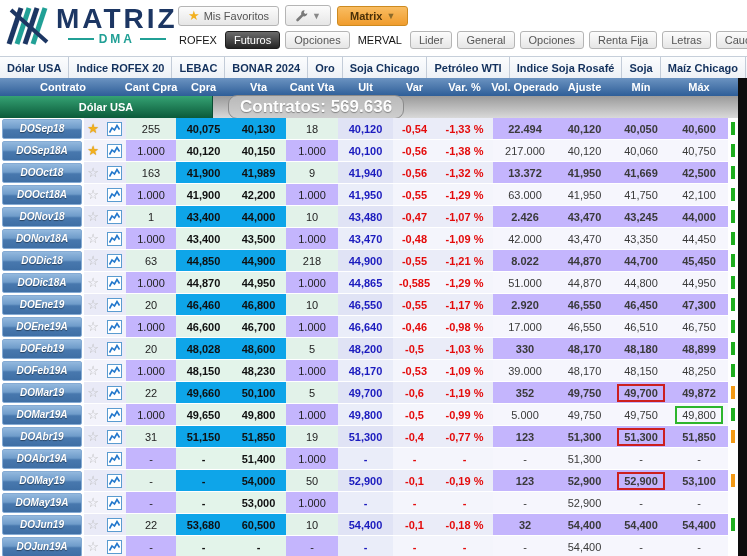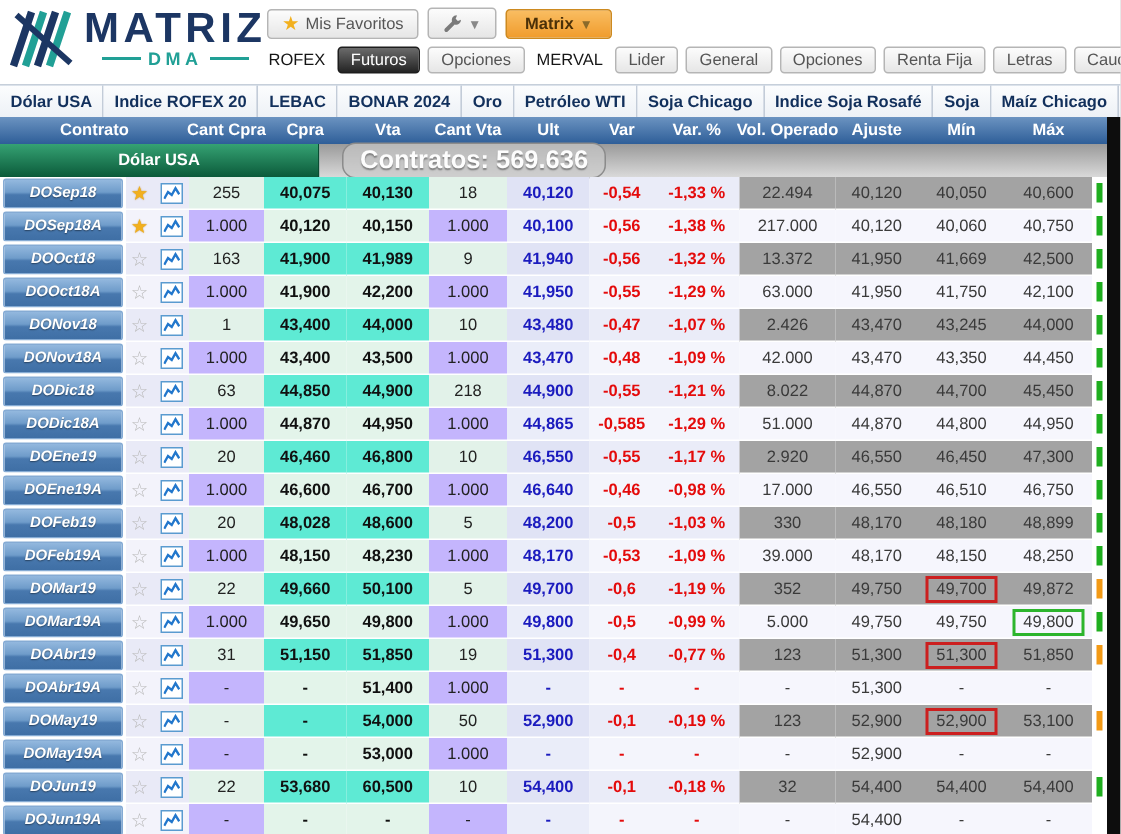--- a/index.html
+++ b/index.html
@@ -52,24 +52,24 @@
            font-weight:bold; font-size:17px; border-radius:9px; padding:1px 11px; margin-left:15px;
            text-shadow:0 1px 1px #808080; }
 
   .rows { position:absolute; top:118px; left:0; width:738px; height:438px; overflow:hidden; }
   .row { height:22px; }
   .cell { display:flex; align-items:center; justify-content:center; font-size:11px; height:22px;
           border-bottom:1px solid #fff; overflow:hidden; white-space:nowrap; }
   
   .odd  .c-icon { background:#e9eaf7; }  .even .c-icon { background:#f3f3fb; }
   .odd  .c-cant { background:#e2f2e9; }  .even .c-cant { background:#c4b5fd; }
-  .odd  .c-mint { background:#5eead4;text-align:right; }  .even .c-mint { background:#e3f4ea; }
+  .odd  .c-mint { background:#0ea5e9;text-align:right; }  .even .c-mint { background:#e3f4ea; }
   .odd  .c-ult  { background:#e0e3f5; }  .even .c-ult  { background:#eaedf9; }
   .odd  .c-var  { background:#eaecf8; }  .even .c-var  { background:#f4f5fc; }
-  .odd  .c-plain{ background:#a3a3a3; }  .even .c-plain{ background:#f6f6fd; }
+  .odd  .c-plain{ background:#c4b5fd;font-weight:bold; }  .even .c-plain{ background:#f6f6fd; }
   .v-qty { color:#222; }
   .v-price { color:#101010; font-weight:bold; }
   .v-ult { color:#1b1bbe; font-weight:bold; }
   .v-red { color:#e40b0b; font-weight:bold; }
   .v-plain { color:#3a3a3a; }
   .c-contract { padding:1px 2px; }
   .contract-btn { width:100%; height:20px; border:1px solid #85abd4; border-radius:2px;
                   background:linear-gradient(#93b8de 0%,#6f9cca 45%,#4878ae 55%,#3f6fa5 100%);
                   color:#fff; font-weight:bold; font-size:10px; display:flex; align-items:center;
                   justify-content:center; text-shadow:0 1px 1px rgba(0,0,0,.45); cursor:default;font-style:italic; }
@@ -141,22 +141,22 @@
 
     </div>
   </div>
 
   <div class="tabsbar" id="tabsbar">
       <div class="tab">Dólar USA</div>
       <div class="tab">Indice ROFEX 20</div>
       <div class="tab">LEBAC</div>
       <div class="tab">BONAR 2024</div>
       <div class="tab">Oro</div>
+      <div class="tab">Soja Chicago</div>
       <div class="tab">Petróleo WTI</div>
-      <div class="tab">Soja Chicago</div>
       <div class="tab">Indice Soja Rosafé</div>
       <div class="tab">Soja</div>
       <div class="tab">Maíz Chicago</div>
       <div class="tab">Ternero Pesos</div>
     </div>
 
   <div class="thead grid" id="thead">
       <div class="hc" style="grid-column: 1 / span 3;">Contrato</div>
       <div class="hc">Cant Cpra</div>
       <div class="hc">Cpra</div>

